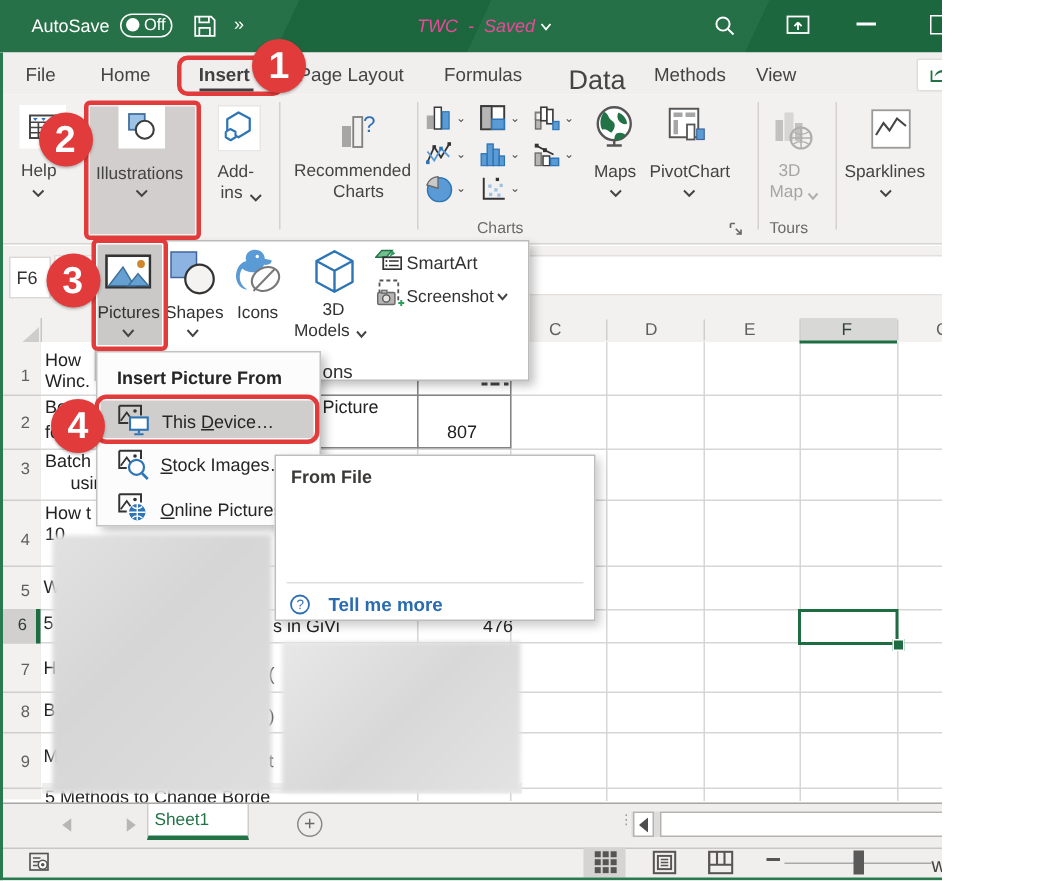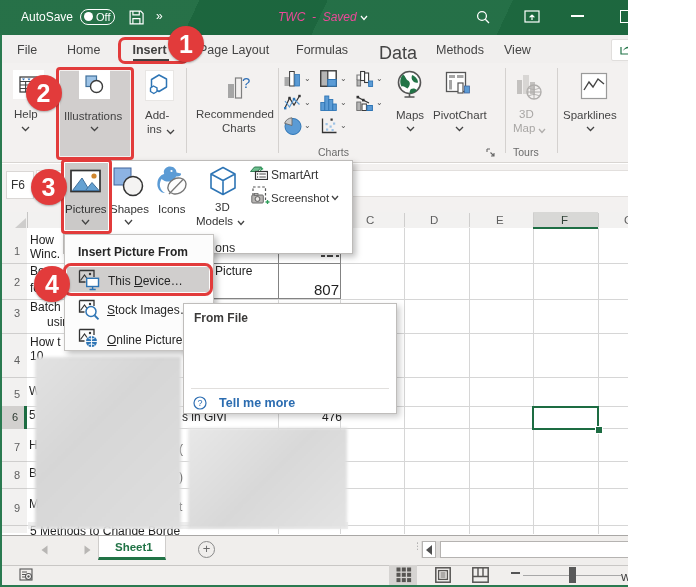--- a/index.html
+++ b/index.html
@@ -304,21 +304,21 @@
       <div class="abs" style="left: 0px; top: 410.5px; width: 18px; text-align: right; font-size: 11px; color: rgb(47, 59, 51);">6</div>
       <div class="abs" style="left: 214px; top: 263px; width: 126px; height: 1px; background: rgb(131, 131, 131);"></div>
       <div class="abs" style="left: 214px; top: 298px; width: 126px; height: 1px; background: rgb(131, 131, 131);"></div>
       <div class="abs" style="left: 277.5px; top: 254px; width: 1px; height: 45px; background: rgb(131, 131, 131);"></div>
       <div class="abs" style="left: 339.5px; top: 254px; width: 1px; height: 45px; background: rgb(131, 131, 131);"></div>
       <div class="abs" style="left: 30px; top: 233px; font-size: 12px; color: rgb(34, 34, 34); white-space: nowrap;">How</div>
       <div class="abs" style="left: 30px; top: 247px; font-size: 12px; color: rgb(34, 34, 34); white-space: nowrap;">Winc.</div>
       <div class="abs" style="left: 30px; top: 264px; font-size: 12px; color: rgb(34, 34, 34); white-space: nowrap;">Bes</div>
       <div class="abs" style="left: 30px; top: 281px; font-size: 12px; color: rgb(34, 34, 34); white-space: nowrap;">fo</div>
       <div class="abs" style="left: 215px; top: 264px; font-size: 12px; color: rgb(34, 34, 34); white-space: nowrap;">Picture</div>
-      <div class="abs" style="left: 314px; top: 281px; font-size: 15px; color: rgb(34, 34, 34); white-space: nowrap;">807</div>
+      <div class="abs" style="left: 298px; top: 281px; font-size: 12px; color: rgb(34, 34, 34); white-space: nowrap;">807</div>
       <div class="abs" style="left: 30px; top: 300px; font-size: 12px; color: rgb(34, 34, 34); white-space: nowrap;">Batch</div>
       <div class="abs" style="left: 47px; top: 315px; font-size: 12px; color: rgb(34, 34, 34); white-space: nowrap;">using</div>
       <div class="abs" style="left: 30px; top: 335px; font-size: 12px; color: rgb(34, 34, 34); white-space: nowrap;">How t</div>
       <div class="abs" style="left: 30px; top: 349px; font-size: 12px; color: rgb(34, 34, 34); white-space: nowrap;">10</div>
       <div class="abs" style="left: 182px; top: 410px; font-size: 12px; color: rgb(34, 34, 34); white-space: nowrap;">s in GiVi</div>
       <div class="abs" style="left: 322px; top: 410px; font-size: 12px; color: rgb(34, 34, 34); white-space: nowrap;">476</div>
       <div class="abs" style="left: 179px; top: 442px; font-size: 12px; white-space: nowrap; color: rgb(51, 51, 51);">(</div>
       <div class="abs" style="left: 179px; top: 470px; font-size: 12px; white-space: nowrap; color: rgb(51, 51, 51);">)</div>
       <div class="abs" style="left: 179px; top: 500px; font-size: 12px; white-space: nowrap; color: rgb(51, 51, 51);">t</div>
       <div class="abs" style="left: 29px; top: 384px; font-size: 12px; color: rgb(34, 34, 34); white-space: nowrap;">W</div>
@@ -333,21 +333,21 @@
     </div>
 
 <div class="abs" style="left:0;top:534.5px;width:696px;height:31px;background:#f0eeec;border-top:1px solid #a9a7a5;"></div>
 <svg class="abs" style="left:41px;top:545px;" width="7" height="10" viewBox="0 0 7 10">
       <path d="M0.5 5 L6.5 0.5 V9.5 Z" fill="#b8b6b4"></path>
     </svg>
 <svg class="abs" style="left:84px;top:545px;" width="7" height="10" viewBox="0 0 7 10">
       <path d="M6.5 5 L0.5 0.5 V9.5 Z" fill="#b8b6b4"></path>
     </svg>
 <div class="abs" style="left:98px;top:535.5px;width:68px;height:24px;background:#fff;border-left:1px solid #cfcdcb;border-right:1px solid #cfcdcb;border-bottom:3px solid #217346;box-sizing:border-box;"></div>
-<div class="abs" style="left:115px;top:541px;font-size:11.5px;font-weight:bold;color:#217346;">Sheet1</div>
+<div class="abs" style="left:103px;top:541px;font-size:11.5px;font-weight:normal;color:#217346;">Sheet1</div>
 <div class="abs" style="left:198px;top:541px;width:15px;height:15px;border:1px solid #8a8a8a;border-radius:50%;color:#6a6a6a;font-size:13px;line-height:14px;text-align:center;">+</div>
 
 <div class="abs" style="left:413px;top:541px;font-size:9px;color:#9a9a9a;letter-spacing:-1px;">⋮</div>
 <div class="abs" style="left:421px;top:541px;width:252px;height:17px;background:#dedcda;"></div>
 <div class="abs" style="left:422px;top:541px;width:14px;height:17px;background:#fff;border:1px solid #b5b3b1;box-sizing:border-box;"></div>
 <svg class="abs" style="left:426px;top:545px;" width="6" height="10" viewBox="0 0 6 10">
       <path d="M0 5 L6 0 V10 Z" fill="#4e4e4e"></path>
     </svg>
 <div class="abs" style="left:440px;top:541px;width:192px;height:17px;background:#fff;border:1px solid #b5b3b1;box-sizing:border-box;"></div>
 <div class="abs" style="left:659px;top:541px;width:14px;height:17px;background:#fff;border:1px solid #b5b3b1;box-sizing:border-box;"></div>

